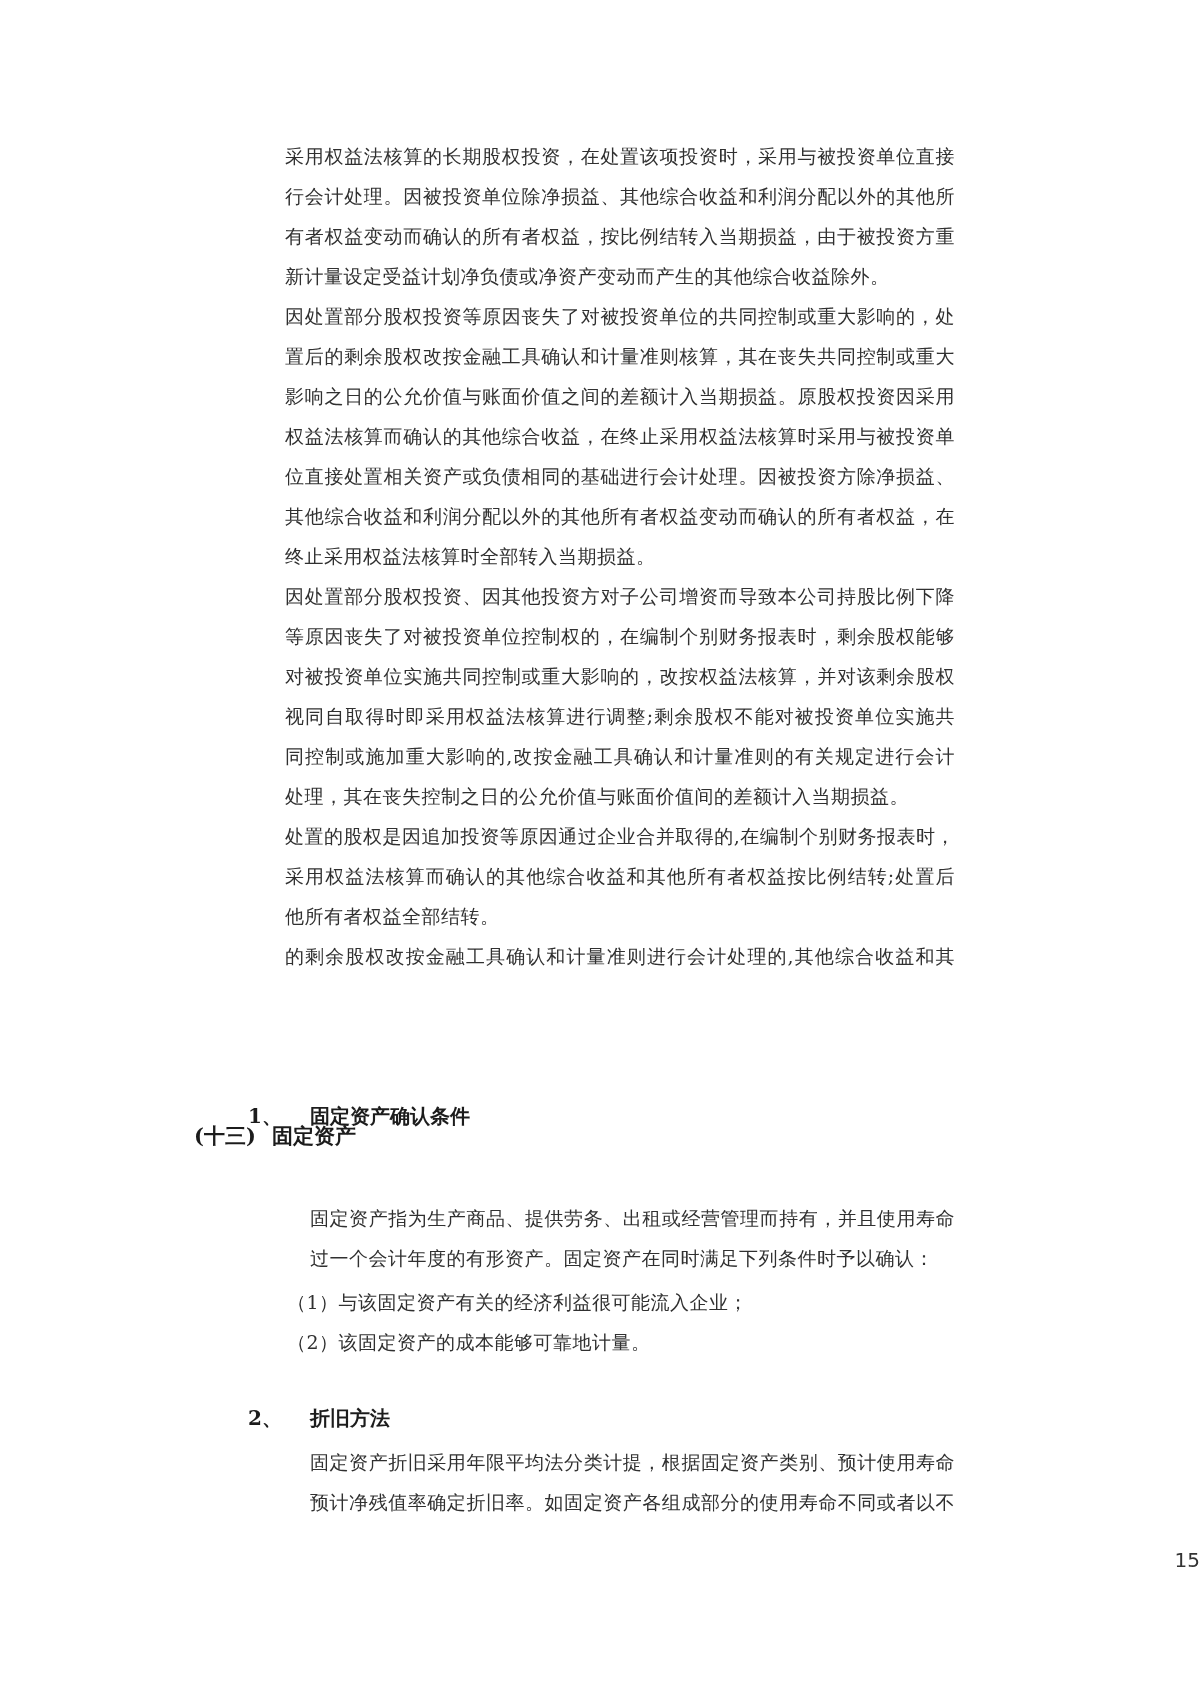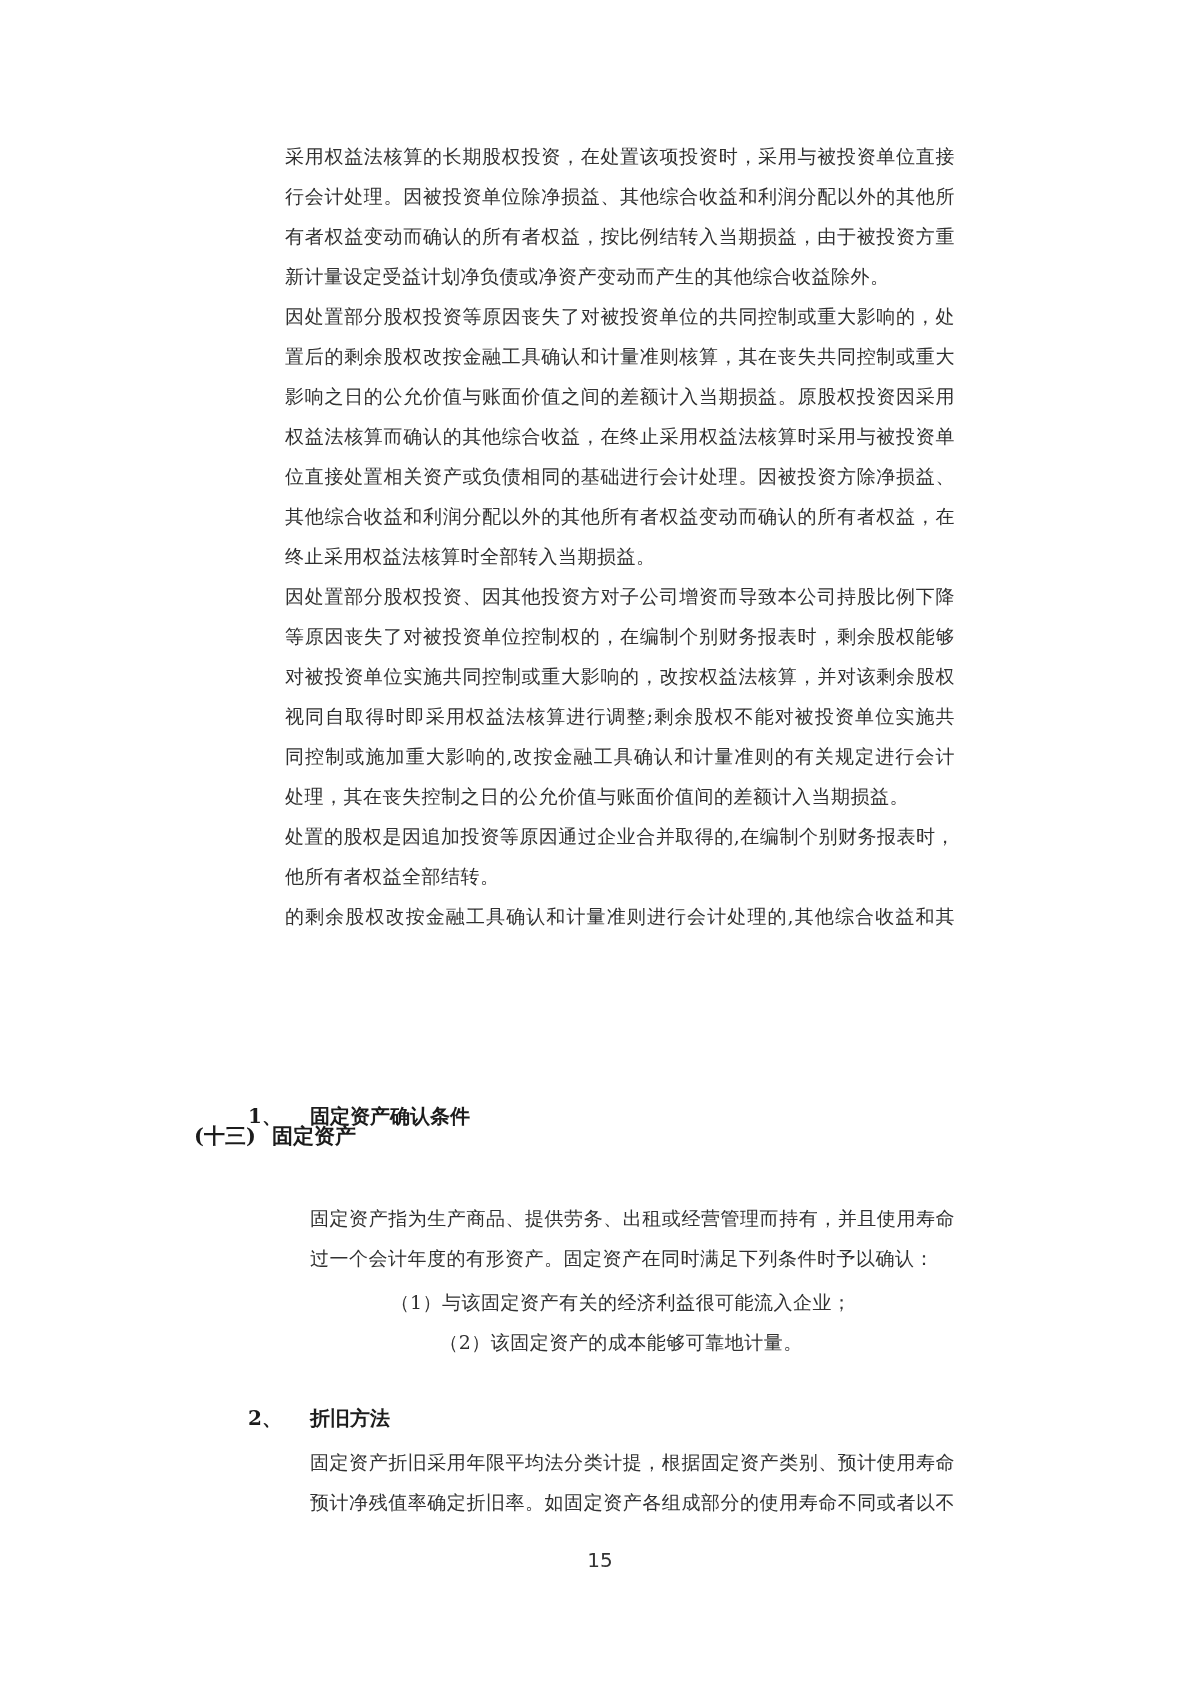--- a/index.html
+++ b/index.html
@@ -83,32 +83,32 @@
     width: 645px;
   }
   .sub1-body { top: 1198px; }
   .sub2-body { top: 1442px; }
   .item-line {
     height: 40px;
     line-height: 40px;
     font-size: 19px;
     letter-spacing: 0.5px;
     margin-left: -23px;
-    text-align: center;
+    text-align: left;
     white-space: nowrap;
     overflow: hidden;
   }
   .sub1-items { margin-top: 4px; }
   
   .page-number {
     position: absolute;
     left: 0;
     top: 1548px;
     width: 1200px;
-    text-align: center;
+    text-align: right;
     font-family: "DejaVu Sans", sans-serif;
     font-size: 20px;
     color: #333333;
   }
 </style>
 </head>
 <body>
 
 <div class="page">
 
@@ -135,20 +135,21 @@
       <div class="tline">因处置部分股权投资、因其他投资方对子公司增资而导致本公司持股比例下降</div>
       <div class="tline">等原因丧失了对被投资单位控制权的，在编制个别财务报表时，剩余股权能够</div>
       <div class="tline">对被投资单位实施共同控制或重大影响的，改按权益法核算，并对该剩余股权</div>
       <div class="tline">视同自取得时即采用权益法核算进行调整;剩余股权不能对被投资单位实施共</div>
       <div class="tline">同控制或施加重大影响的,改按金融工具确认和计量准则的有关规定进行会计</div>
       <div class="tline end">处理，其在丧失控制之日的公允价值与账面价值间的差额计入当期损益。</div>
     </div>
 
     <div>
       <div class="tline">处置的股权是因追加投资等原因通过企业合并取得的,在编制个别财务报表时，</div>
+      <div class="tline">采用权益法核算而确认的其他综合收益和其他所有者权益按比例结转;处置后</div>
       <div class="tline end">他所有者权益全部结转。</div>
       <div class="tline">的剩余股权改按金融工具确认和计量准则进行会计处理的,其他综合收益和其</div>
     </div>
 
   </div>
 
   <div class="sec-heading">
     <span class="sec-label">(十三)</span><span>固定资产</span>
   </div>
 

